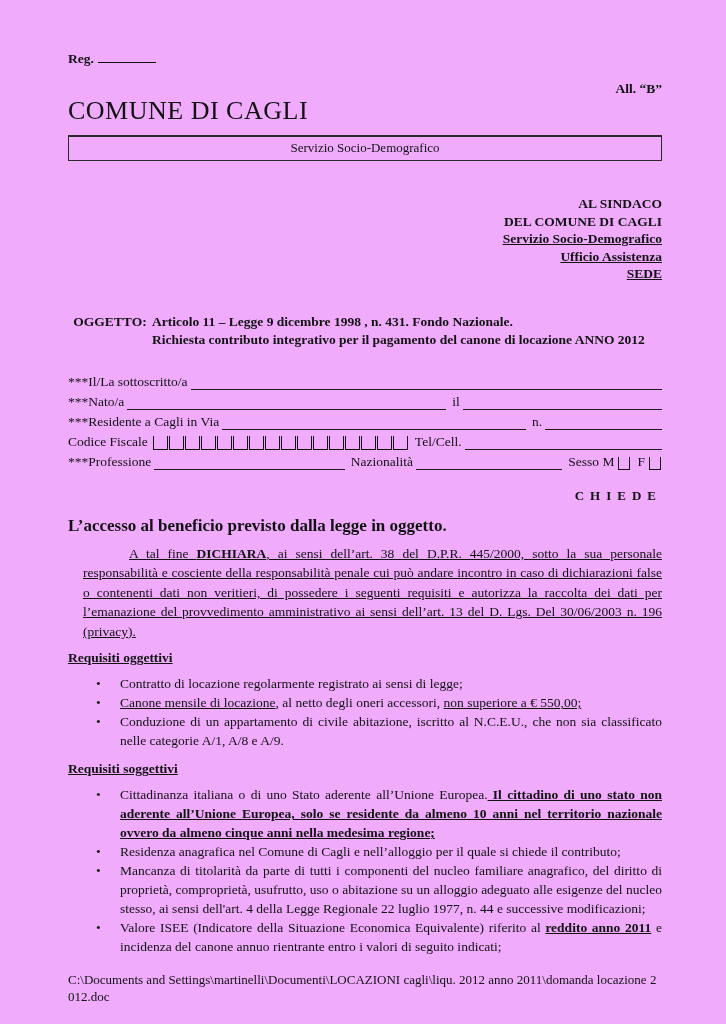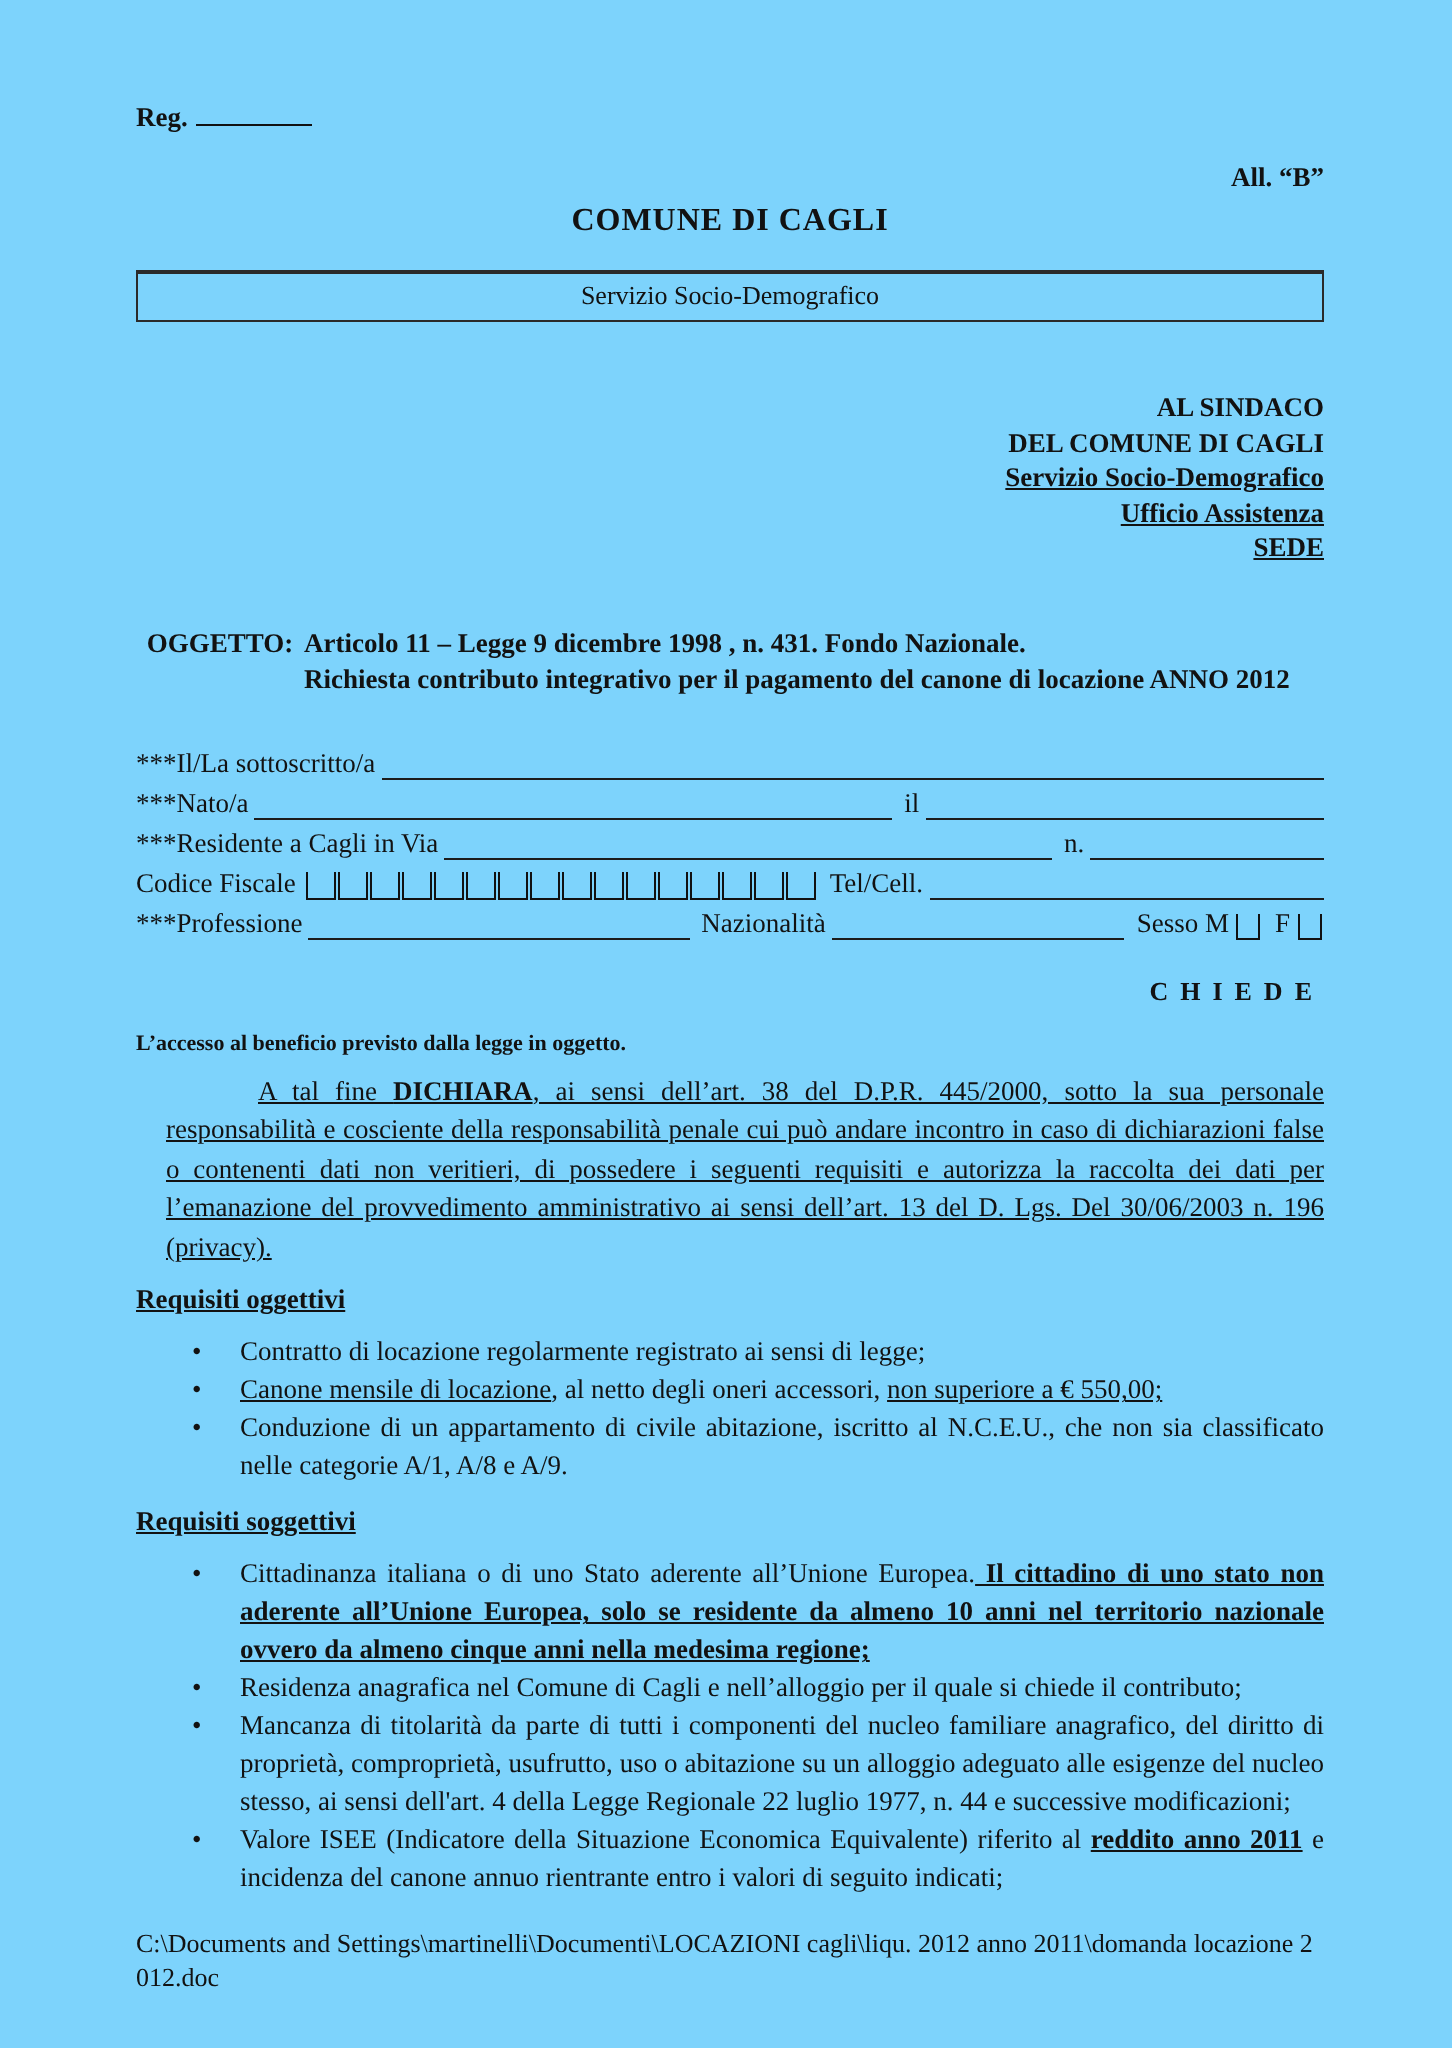--- a/index.html
+++ b/index.html
@@ -1,41 +1,41 @@
 <!DOCTYPE html>
 <html><head>
 <meta charset="utf-8">
 <style>
   html, body { margin: 0; padding: 0; background: #888; }
   .page {
-    width: 726px; height: 1024px; background: #7dd3fc; color: #121212;
+    width: 726px; height: 1024px; background: #f0abfc; color: #121212;
     font-family: "Liberation Serif", "DejaVu Serif", serif;
     box-sizing: border-box; padding: 0 64px 0 68px; overflow: hidden;
     margin: 0 auto; position: relative;
   }
   .row-reg { padding-top: 50px; font-weight: bold; font-size: 13.5px; }
   .reg-blank { display: inline-block; width: 58px; border-bottom: 1.6px solid #111; height: 12px; margin-left: 4px; }
   .attachment { text-align: right; font-weight: bold; font-size: 13.5px; margin-top: 14px; }
-  .doc-title { text-align: center; font-weight: bold; font-size: 16px; letter-spacing: 0.5px; margin-top: 0; line-height: 28px; }
+  .doc-title { text-align: left; font-weight: normal; font-size: 26px; letter-spacing: 0.5px; margin-top: 0; line-height: 28px; }
   .service-box { border: 1.4px solid #2a2a2a; border-top-width: 2.4px; text-align: center; font-size: 13px; margin-top: 10px; padding: 3px 0 4px 0; }
   .recipient { text-align: right; font-weight: bold; font-size: 13.5px; line-height: 17.6px; margin-top: 34px; }
   .u { text-decoration: underline; }
   .oggetto { display: flex; margin-top: 30px; font-weight: bold; font-size: 13.5px; line-height: 18px; }
   .oggetto-label { width: 84px; flex: none; text-align: center; }
   .fields { margin-top: 24px; font-size: 13.5px; }
   .field-row { display: flex; align-items: flex-end; height: 17px; margin-bottom: 3px; }
   .field-row .lbl { flex: none; white-space: nowrap; }
   .fill { border-bottom: 1.1px solid #1c1c1c; height: 14px; margin-left: 3px; }
   .grow-a { flex: 1.6; } .grow-b { flex: 1; } .grow-c { flex: 2.6; } .grow-d { flex: 1.3; }
   .mid-lbl { flex: none; margin-left: 6px; white-space: nowrap; }
   .cf-boxes { display: inline-flex; align-items: flex-end; margin-left: 5px; height: 15px; }
   .cf-box { width: 13px; height: 13px; border-left: 1.3px solid #111; border-right: 1.3px solid #111; border-bottom: 1.3px solid #111; display: inline-block; margin-right: 1px; }
   .checkbox { width: 10px; height: 12px; border-left: 1.3px solid #111; border-right: 1.3px solid #111; border-bottom: 1.3px solid #111; display: inline-block; margin: 0 1px 0 4px; }
   .chiede-heading { text-align: right; font-weight: bold; font-size: 13px; letter-spacing: 6px; margin-top: 18px; }
-  .request-line { font-weight: bold; font-size: 11px; margin-top: 12px; }
+  .request-line { font-weight: bold; font-size: 17px; margin-top: 12px; }
   .dichiara { font-size: 13.5px; line-height: 19.5px; text-align: justify; margin: 8px 0 0 15px; text-indent: 46px; text-decoration: underline; }
   .dichiara .b { font-weight: bold; }
   .section-heading { font-weight: bold; text-decoration: underline; font-size: 13.5px; margin-top: 9px; }
   .rs-head { margin-top: 11px; }
   .bullets { margin-top: 8px; }
   .bullet { display: flex; font-size: 13.5px; line-height: 19px; }
   .bullet .marker { flex: none; width: 24px; margin-left: 28px; text-align: left; }
   .bullet .btext { flex: 1; text-align: justify; }
   .bu { font-weight: bold; text-decoration: underline; }
   .uo { text-decoration: underline; }

